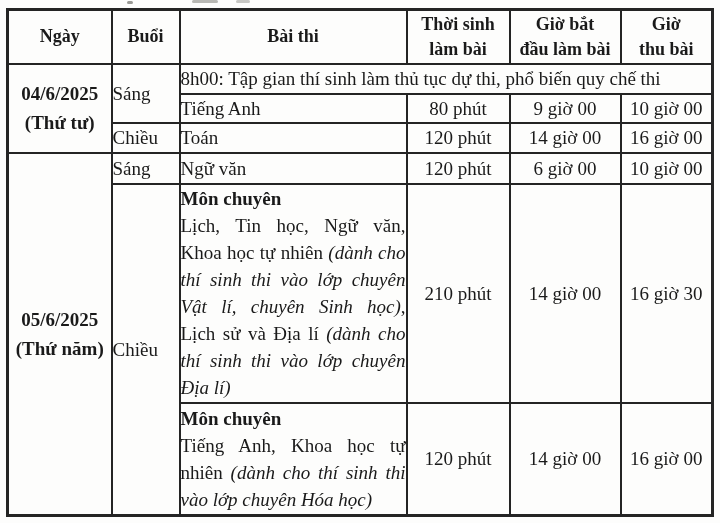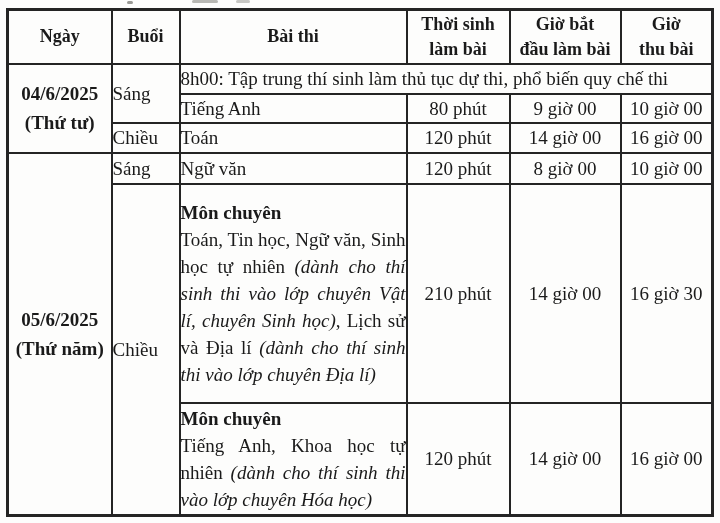--- a/index.html
+++ b/index.html
@@ -141,21 +141,21 @@
         <span class="hl">thu bài</span>
       </th>
     </tr>
 
     <tr class="r-announce">
       <td class="date-cell" rowspan="3">
         <span class="dl">04/6/2025</span>
         <span class="dl">(Thứ tư)</span>
       </td>
       <td class="session-cell" rowspan="2">Sáng</td>
-      <td class="announce-cell" colspan="4">8h00: Tập trung thí sinh làm thủ tục dự thi, phổ biến quy chế thi</td>
+      <td class="announce-cell" colspan="4">8h00: Tập gian thí sinh làm thủ tục dự thi, phổ biến quy chế thi</td>
     </tr>
 
     <tr class="r-english">
       <td class="exam-name">Tiếng Anh</td>
       <td class="center">80 phút</td>
       <td class="center">9 giờ 00</td>
       <td class="center">10 giờ 00</td>
     </tr>
 
     <tr class="r-math">
@@ -167,28 +167,28 @@
     </tr>
 
     <tr class="r-liter">
       <td class="date-cell" rowspan="3">
         <span class="dl">05/6/2025</span>
         <span class="dl">(Thứ năm)</span>
       </td>
       <td class="session-cell">Sáng</td>
       <td class="exam-name">Ngữ văn</td>
       <td class="center">120 phút</td>
-      <td class="center">8 giờ 00</td>
+      <td class="center">6 giờ 00</td>
       <td class="center">10 giờ 00</td>
     </tr>
 
     <tr class="r-spec1">
       <td class="session-cell" rowspan="2">Chiều</td>
       <td class="exam-long">
-        <span class="exam-title">Môn chuyên</span><span>Toán, Tin học, Ngữ văn, Sinh học tự nhiên </span><span class="it">(dành cho thí sinh thi vào lớp chuyên Vật lí, chuyên Sinh học)</span><span>, Lịch sử và Địa lí </span><span class="it">(dành cho thí sinh thi vào lớp chuyên Địa lí)</span>
+        <span class="exam-title">Môn chuyên</span><span>Lịch, Tin học, Ngữ văn, Khoa học tự nhiên </span><span class="it">(dành cho thí sinh thi vào lớp chuyên Vật lí, chuyên Sinh học)</span><span>, Lịch sử và Địa lí </span><span class="it">(dành cho thí sinh thi vào lớp chuyên Địa lí)</span>
       </td>
       <td class="center">210 phút</td>
       <td class="center">14 giờ 00</td>
       <td class="center">16 giờ 30</td>
     </tr>
 
     <tr class="r-spec2">
       <td class="exam-long">
         <span class="exam-title">Môn chuyên</span><span>Tiếng Anh, Khoa học tự nhiên </span><span class="it">(dành cho thí sinh thi vào lớp chuyên Hóa học)</span>
       </td>

